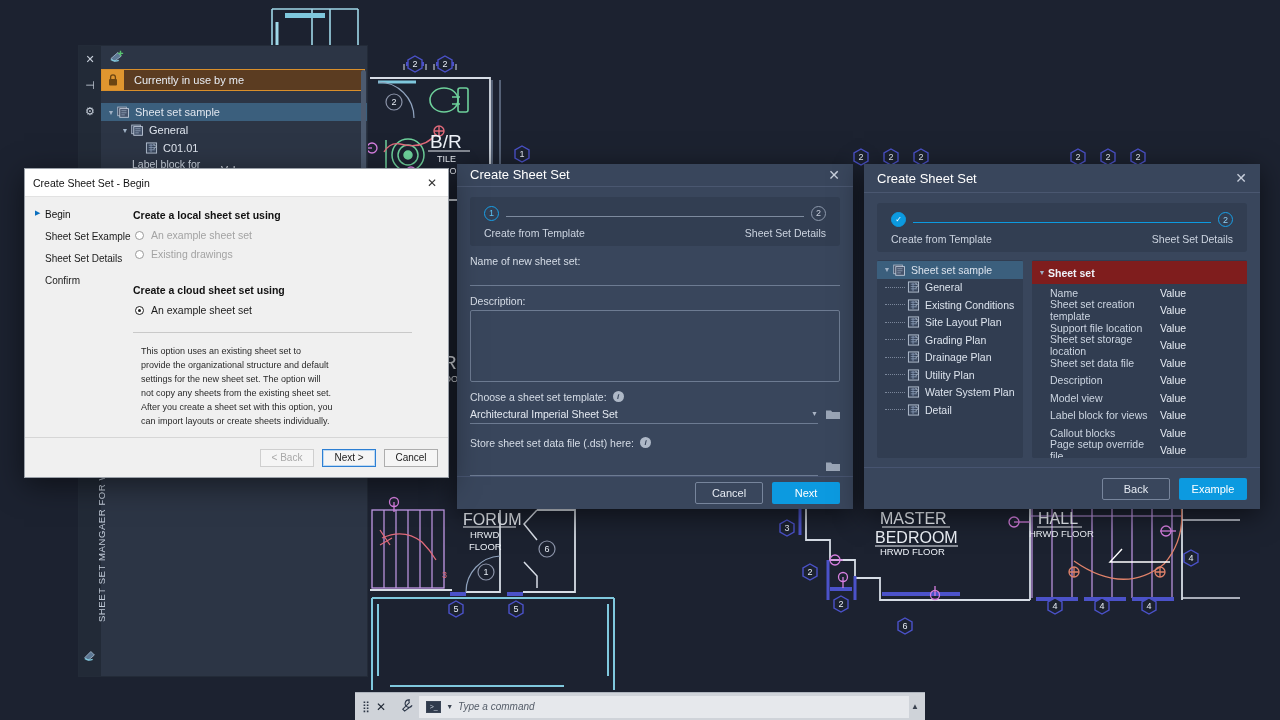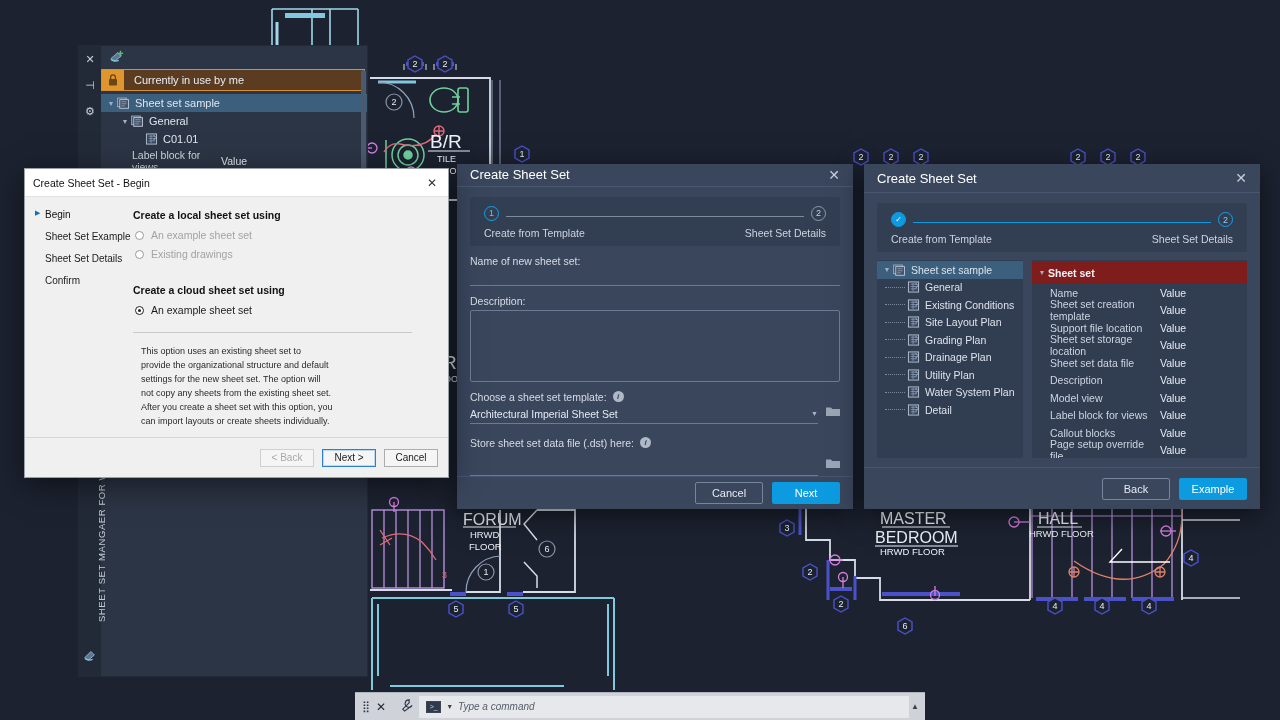--- a/index.html
+++ b/index.html
@@ -32,21 +32,21 @@
     rotate:180deg;
     font-size:9.5px; letter-spacing:.6px; color:#c3ccd9; white-space:nowrap;
   }
   #ssm-bottom-icon { position:absolute; bottom:10px; left:4px; }
   #ssm-body { flex:1; display:flex; flex-direction:column; min-width:0;
     position:relative; }
   #ssm-toolbar { height:23px; background:#2c3545; display:flex;
     align-items:center; padding-left:8px; }
   .ssm-lock-row {
     display:flex; align-items:center; height:22px;
-    background:#5b3c21; border:1px solid #d98f2b; margin:0 2px 3px 0;
+    background:#5b3c21; border:1px solid #d98f2b; margin:0 2px 12px 0;
   }
   .ssm-lock-badge { width:22px; height:20px; background:#e0962f;
      display:flex; align-items:center; justify-content:center; }
   .ssm-lock-text { font-size:11px; color:#e8edf4; padding-left:10px; }
   .tree-row { display:flex; align-items:center; height:18px; font-size:11px;
      color:#dfe5ee; white-space:nowrap; }
   .tree-row.sel { background:#3b5f7d; }
   .twisty { width:12px; text-align:center; color:#9fb0c4; font-size:7px; }
   .dwg-ico { width:13px; height:12px; margin-right:5px; flex:none; }
   #ssm-scroll { position:absolute; right:1px; top:24px; width:5px; height:140px;
@@ -102,21 +102,21 @@
   .step-circle.done { background:#0c9ae0; border-color:#0c9ae0; color:#fff;
      font-size:8px; }
   .step-circle.next-active { border-color:#18a0e8; color:#8dd0f5; }
   .step-labels { display:flex; justify-content:space-between; margin-top:6px;
      font-size:10.5px; color:#ccd4e0; }
 
   .field-label { font-size:10.5px; color:#d6dde7; margin:9px 0 3px 0;
      display:flex; align-items:center; gap:6px; }
   .line-input { height:16px; border-bottom:1px solid #6d7b92; }
   .area-input { height:72px; border:1px solid #6d7b92; border-radius:2px; }
-  .select-row { display:flex; gap:8px; }
+  .select-row { display:flex; align-items:center; gap:8px; }
   .select-input { flex:1; height:18px; border-bottom:1px solid #6d7b92;
      display:flex; align-items:center; justify-content:space-between;
      font-size:10.5px; color:#e6ebf3; padding-bottom:1px; }
   .caret { font-size:7px; color:#aab4c4; }
   .info-i { width:11px; height:11px; border-radius:50%; background:#aeb8c7;
      color:#39465c; font-size:8px; font-weight:bold; display:flex;
      align-items:center; justify-content:center; font-style:italic; }
   .folder-ico { width:14px; height:11px; flex:none; }
 
   

